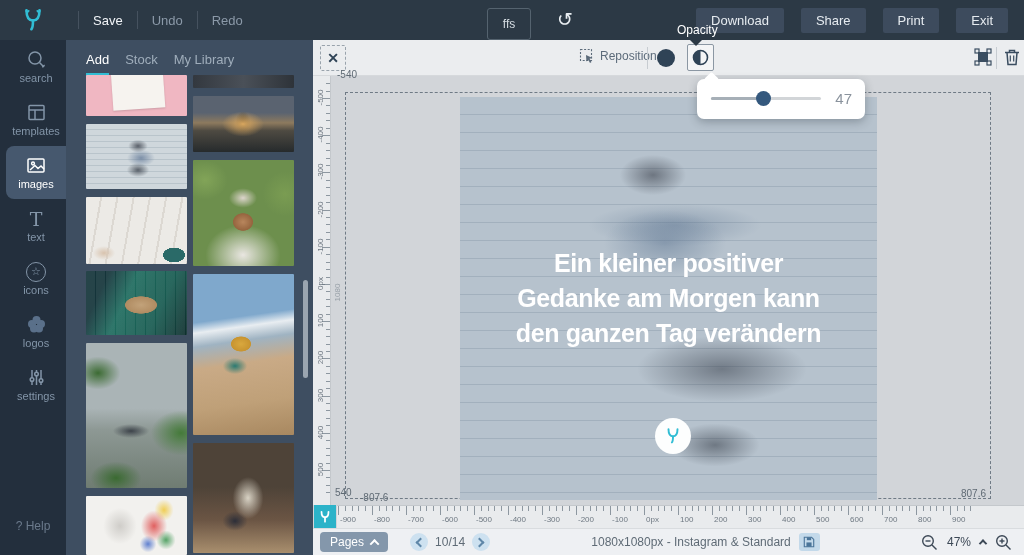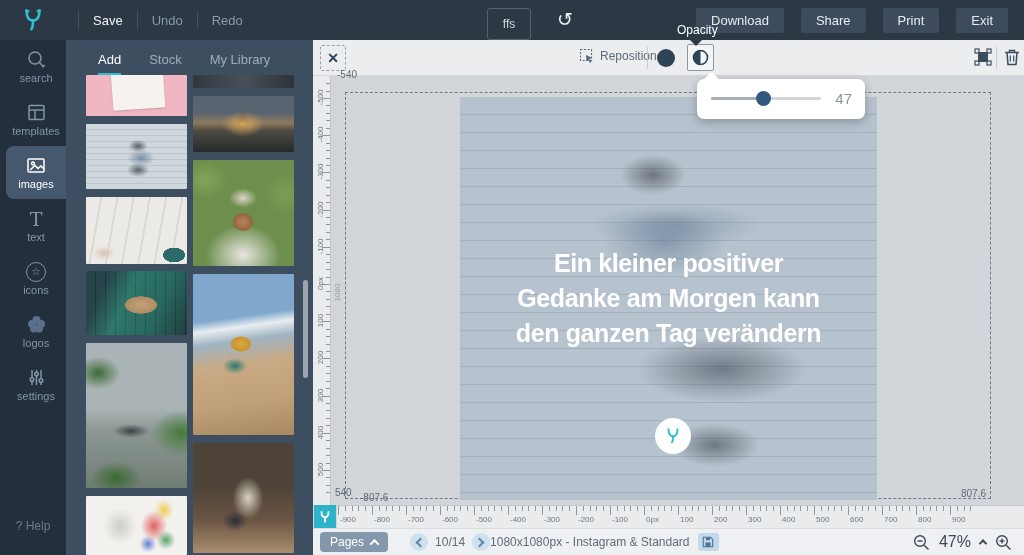--- a/index.html
+++ b/index.html
@@ -26,21 +26,21 @@
   .rail { position:absolute; left:0; top:40px; width:66px; height:515px; background:#232f3d; z-index:30; }
   .rail-item { width:60px; margin-left:6px; height:53px; display:flex; flex-direction:column; align-items:center; justify-content:center; gap:2px; color:#8395a8; font-size:11px; cursor:pointer; }
   .rail-item.active { background:#46586e; border-radius:8px 0 0 8px; color:#ffffff; }
   .rail-item svg { display:block; }
   .rail-item .serifT { font-family:"DejaVu Serif", serif; font-size:19px; line-height:20px; }
   .rail-item .circ-star { width:20px; height:20px; border:1.4px solid currentColor; border-radius:50%; font-size:11px; line-height:17px; text-align:center; }
   .rail-help { position:absolute; left:0; bottom:22px; width:66px; text-align:center; color:#6b7a8c; font-size:12px; }
   
   .panel { position:absolute; left:66px; top:40px; width:247px; height:515px; background:#3e4e61; overflow:hidden; z-index:20; }
   .tabs { position:absolute; left:20px; top:12px; display:flex; gap:16px; }
-  .tab { font-size:13px; color:#9fadbb; padding-bottom:6px; cursor:pointer;margin-left:12px; }
+  .tab { font-size:13px; color:#9fadbb; padding-bottom:6px; cursor:pointer; }
   .tab.active { color:#ffffff; border-bottom:3px solid #31bdd4; }
   .thumb { position:absolute; width:101px; border-radius:1px; overflow:hidden; cursor:pointer; }
   .c1 { left:20px; } .c2 { left:127px; }
   .t1 { top:35px;  height:41px;  background:#f0b7c2; }
   .t1 .art { position:absolute; left:26px; top:-6px; width:52px; height:40px; background:#f6f3ef; transform:rotate(-4deg); box-shadow:0 1px 2px rgba(0,0,0,.15); }
   .t2 { top:84px;  height:65px;
         background: radial-gradient(14px 9px at 52px 22px, rgba(50,55,66,.75), rgba(50,55,66,0) 70%),
                     radial-gradient(20px 12px at 55px 34px, rgba(80,105,140,.65), transparent 70%),
                     radial-gradient(16px 10px at 52px 46px, rgba(40,47,58,.7), transparent 70%),
                     repeating-linear-gradient(to bottom, #cfd7dc 0 5px, #b9c4cb 5px 6px); }
@@ -131,25 +131,25 @@
   .slider { position:absolute; left:14px; top:18px; width:110px; height:3px; background:#d2d5d8; border-radius:2px; cursor:pointer; }
   .slider .fill { position:absolute; left:0; top:0; height:3px; background:#a6afb7; border-radius:2px; }
   .slider .handle { position:absolute; top:-6px; width:15px; height:15px; border-radius:50%; background:#34587d; }
   .opacity-value { position:absolute; right:13px; top:11px; font-size:15px; color:#8a939d; }
   
   .bottombar { position:absolute; left:0; top:488px; width:711px; height:27px; background:#eef0f3; border-top:1px solid #d9dcdf; display:flex; align-items:center; }
   .pages-btn { margin-left:7px; height:20px; background:#8497ab; border:0; border-radius:4px; color:#ffffff; font-size:12px; display:flex; align-items:center; gap:7px; padding:0 10px; }
   .nav-circle { width:18px; height:18px; border-radius:50%; background:#cde1f0; border:0; display:flex; align-items:center; justify-content:center; }
   .page-indicator { font-size:12px; color:#5f6b76; margin:0 7px; }
   .prev-btn { margin-left:22px; }
-  .size-group { flex:1; display:flex; align-items:center; gap:8px; }
+  .size-group { flex:1; display:flex; align-items:center; justify-content:center; gap:8px; }
   .size-info { font-size:12px; color:#5f6b76; }
   .save-size-btn { width:21px; height:18px; background:#c3d9ea; border:0; border-radius:3px; display:flex; align-items:center; justify-content:center; }
   .zoom-group { display:flex; align-items:center; gap:9px; padding-right:12px; }
-  .zoom-level { font-size:16px; color:#3c4856; }
+  .zoom-level { font-size:12px; color:#3c4856; }
   .chev { display:inline-block; width:7px; height:7px; border-left:2px solid currentColor; border-top:2px solid currentColor; }
   .chev.up { transform:rotate(45deg) translate(1px,1px); }
   .chev.left { transform:rotate(-45deg); margin-left:3px; color:#5f87a8; }
   .chev.right { transform:rotate(135deg); margin-right:3px; color:#5f87a8; }
   .chev.small { width:6px; height:6px; color:#3c4856; }
 </style>
 </head>
 <body>
 
 <div id="app">

